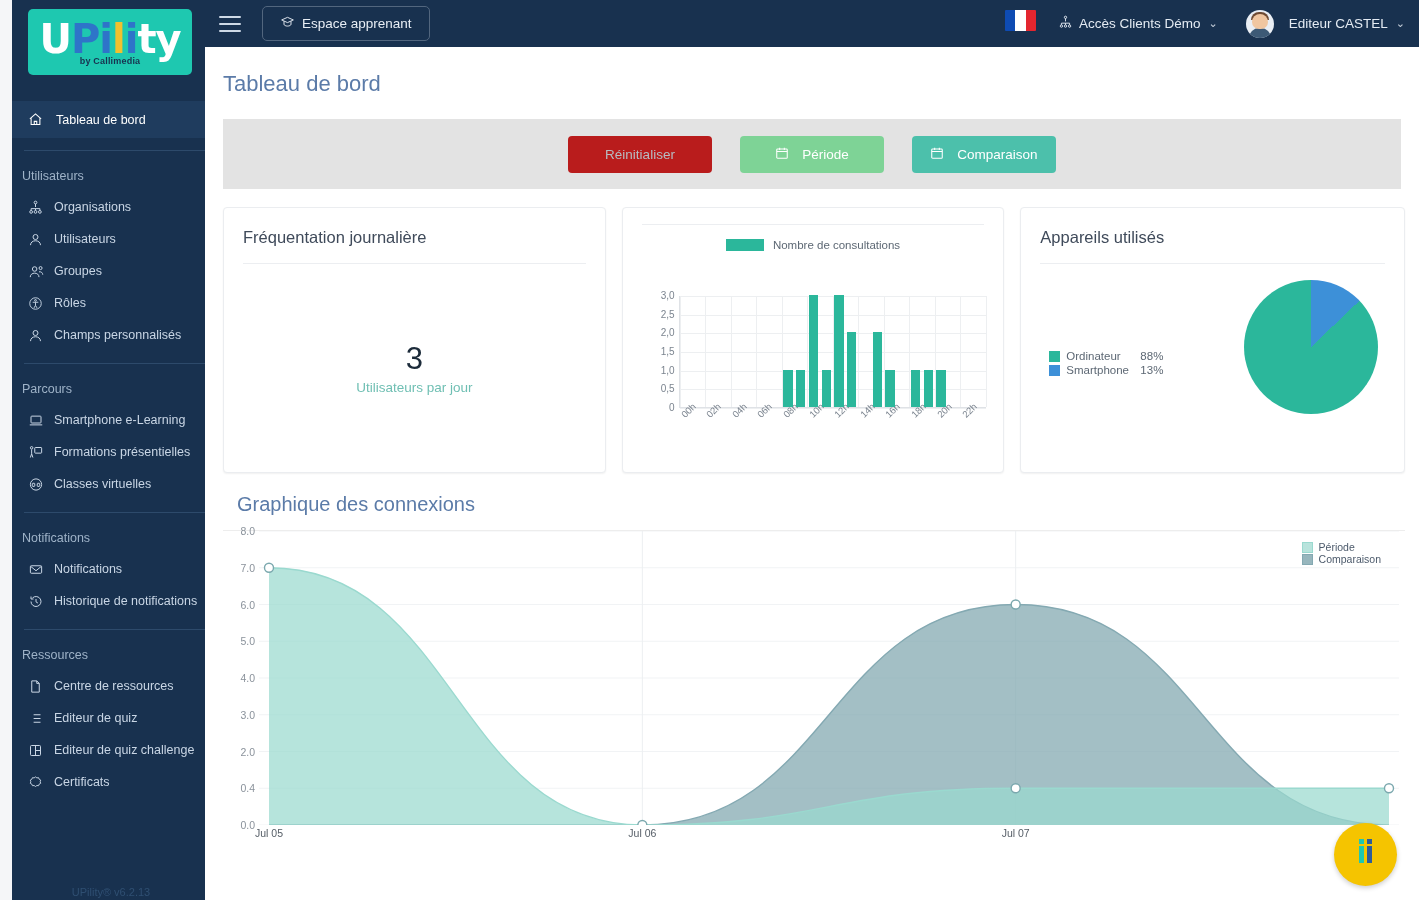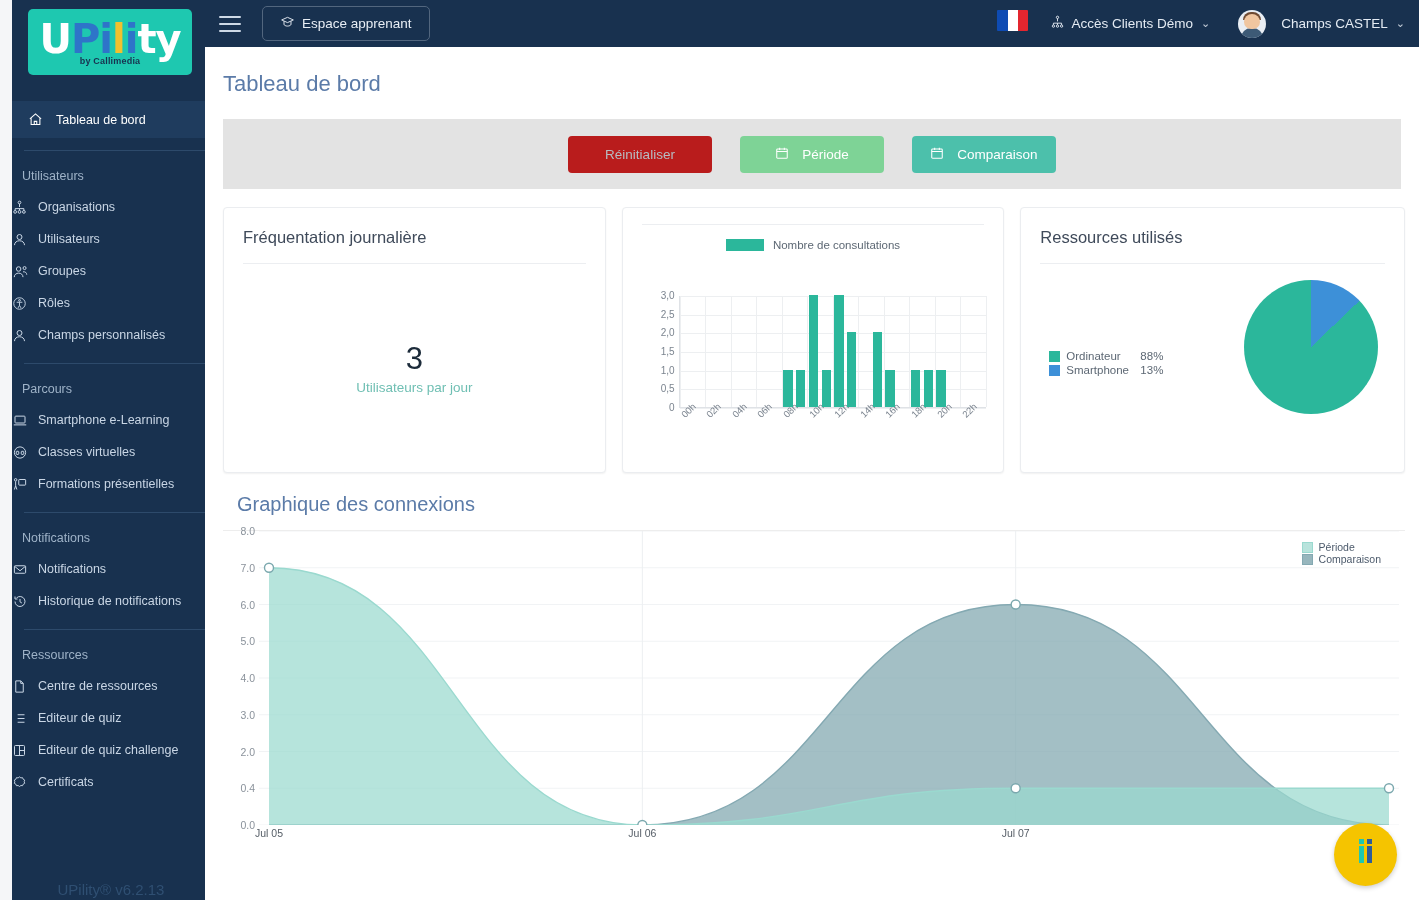--- a/index.html
+++ b/index.html
@@ -36,21 +36,21 @@
     margin-top: -3px; letter-spacing: .2px;
   }
 
   .nav-active {
     background: #1f3c5e; border-left: 3px solid transparent;
     height: 37px; display: flex; align-items: center;
     padding-left: 13px; margin-top: 26px;
   }
   .nav-item {
     height: 32px; display: flex; align-items: center;
-    color: #c9d6e5; font-size: 12.5px;
+    padding-left: 16px; color: #c9d6e5; font-size: 12.5px;
     cursor: pointer;
   }
   .nav-active span.lbl { color: #ffffff; font-size: 12.5px; }
   .nav-ico {
     width: 22px; min-width: 22px; height: 16px;
     display: inline-flex; align-items: center; justify-content: flex-start;
     color: #c9d6e5;
   }
   .nav-active .nav-ico { color: #ffffff; margin-right: 6px; }
   .nav-item .lbl { margin-left: 4px; }
@@ -63,21 +63,21 @@
     color: #9fb3c8; font-size: 12.5px;
     padding: 6px 0 8px 10px;
   }
   #sb-scrollbar {
     position: absolute; right: 2px; top: 88px;
     width: 4px; height: 430px; border-radius: 2px;
     background: #dfe5ec;
   }
   #sb-footer {
     position: absolute; bottom: 2px; left: 0; width: 198px;
-    text-align: center; color: #2f4f72; font-size: 15px;
+    text-align: center; color: #2f4f72; font-size: 11px;
   }
 
   
   #topbar {
     position: absolute; left: 205px; top: 0;
     width: 1214px; height: 47px; background: #18314f;
     display: flex; align-items: center;
   }
   #hamburger {
     width: 22px; height: 16px; margin-left: 14px; cursor: pointer;
@@ -342,36 +342,36 @@
         <svg width="16" height="15" viewBox="0 0 24 24" fill="none" stroke="currentColor" stroke-width="1.6">
           <rect x="4" y="5" width="16" height="11" rx="1.2"></rect>
           <path d="M2 19h20"></path>
         </svg>
       </span>
     <span class="lbl">Smartphone e-Learning</span>
   </div>
   <div class="nav-item">
     <span class="nav-ico">
         <svg width="16" height="15" viewBox="0 0 24 24" fill="none" stroke="currentColor" stroke-width="1.6">
+          <circle cx="5" cy="4.5" r="2"></circle>
+          <path d="M5 7v7M5 14l-2 6M5 14l2 6"></path>
+          <rect x="10" y="4" width="11" height="9" rx="1"></rect>
+        </svg>
+      </span>
+    <span class="lbl">Formations présentielles</span>
+  </div>
+  <div class="nav-item">
+    <span class="nav-ico">
+        <svg width="16" height="15" viewBox="0 0 24 24" fill="none" stroke="currentColor" stroke-width="1.6">
           <circle cx="12" cy="12" r="9"></circle>
           <rect x="6" y="10" width="4" height="5" rx="1"></rect>
           <rect x="14" y="10" width="4" height="5" rx="1"></rect>
         </svg>
       </span>
     <span class="lbl">Classes virtuelles</span>
-  </div>
-  <div class="nav-item">
-    <span class="nav-ico">
-        <svg width="16" height="15" viewBox="0 0 24 24" fill="none" stroke="currentColor" stroke-width="1.6">
-          <circle cx="5" cy="4.5" r="2"></circle>
-          <path d="M5 7v7M5 14l-2 6M5 14l2 6"></path>
-          <rect x="10" y="4" width="11" height="9" rx="1"></rect>
-        </svg>
-      </span>
-    <span class="lbl">Formations présentielles</span>
   </div>
 
   <div class="sep"></div>
 
   <div class="grp-title">Notifications</div>
   <div class="nav-item">
     <span class="nav-ico">
         <svg width="16" height="15" viewBox="0 0 24 24" fill="none" stroke="currentColor" stroke-width="1.6">
           <rect x="3" y="6" width="18" height="12" rx="1.5"></rect>
           <path d="M3.5 7l8.5 7 8.5-7"></path>
@@ -466,21 +466,21 @@
       </span>
       <span>Accès Clients Démo</span>
       <span class="chev">⌄</span>
     </div>
     <div class="tb-menu" style="margin-right:0">
       <span id="avatar">
         <span class="body"></span>
           <span class="hair"></span>
           <span class="face"></span>
       </span>
-      <span>Champs CASTEL</span>
+      <span>Editeur CASTEL</span>
       <span class="chev">⌄</span>
     </div>
   </div>
 </div>
 
 <div id="main">
   <h1 id="page-title">Tableau de bord</h1>
 
   <div id="filter-bar">
     <button class="fbtn" id="btn-reset">
@@ -610,21 +610,21 @@
             <div class="xlab" style="left: 58.3333%;">14h</div>
             <div class="xlab" style="left: 66.6667%;">16h</div>
             <div class="xlab" style="left: 75%;">18h</div>
             <div class="xlab" style="left: 83.3333%;">20h</div>
             <div class="xlab" style="left: 91.6667%;">22h</div>
           </div>
       </div>
     </div>
 
     <div class="card" id="card-devices">
-      <div class="card-title">Ressources utilisés</div>
+      <div class="card-title">Appareils utilisés</div>
       <div class="card-rule"></div>
       <div id="pie" style="background: conic-gradient(rgb(61, 144, 216) 0deg, rgb(61, 144, 216) 46.3366deg, rgb(43, 183, 155) 46.3366deg, rgb(43, 183, 155) 360deg);"></div>
       <div id="pie-legend">
         <div class="row">
           <span class="sw" style="background:#2bb79b"></span>
           <span class="nm">Ordinateur</span>
           <span class="pc">88%</span>
         </div>
         <div class="row">
           <span class="sw" style="background:#3d90d8"></span>

